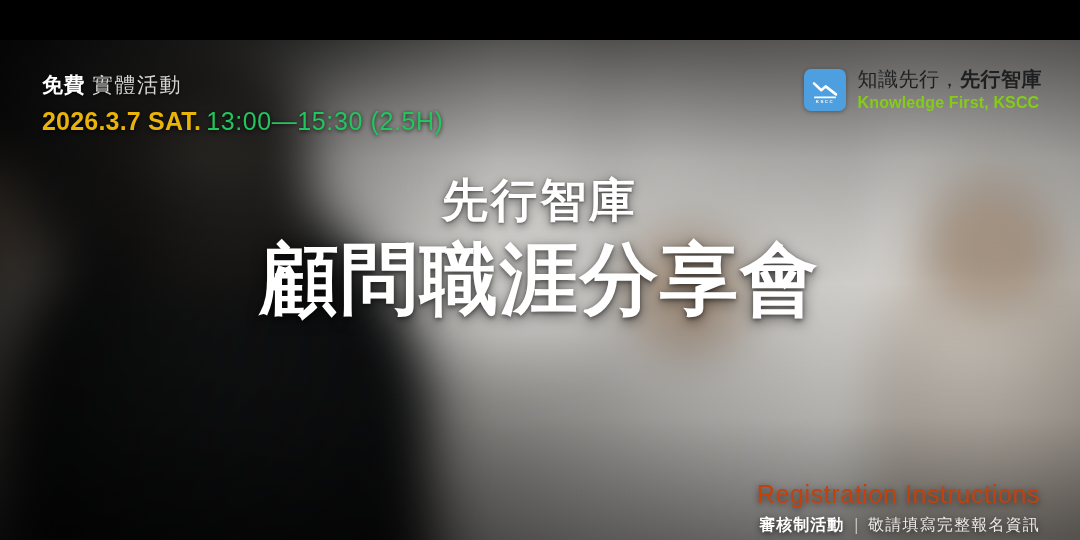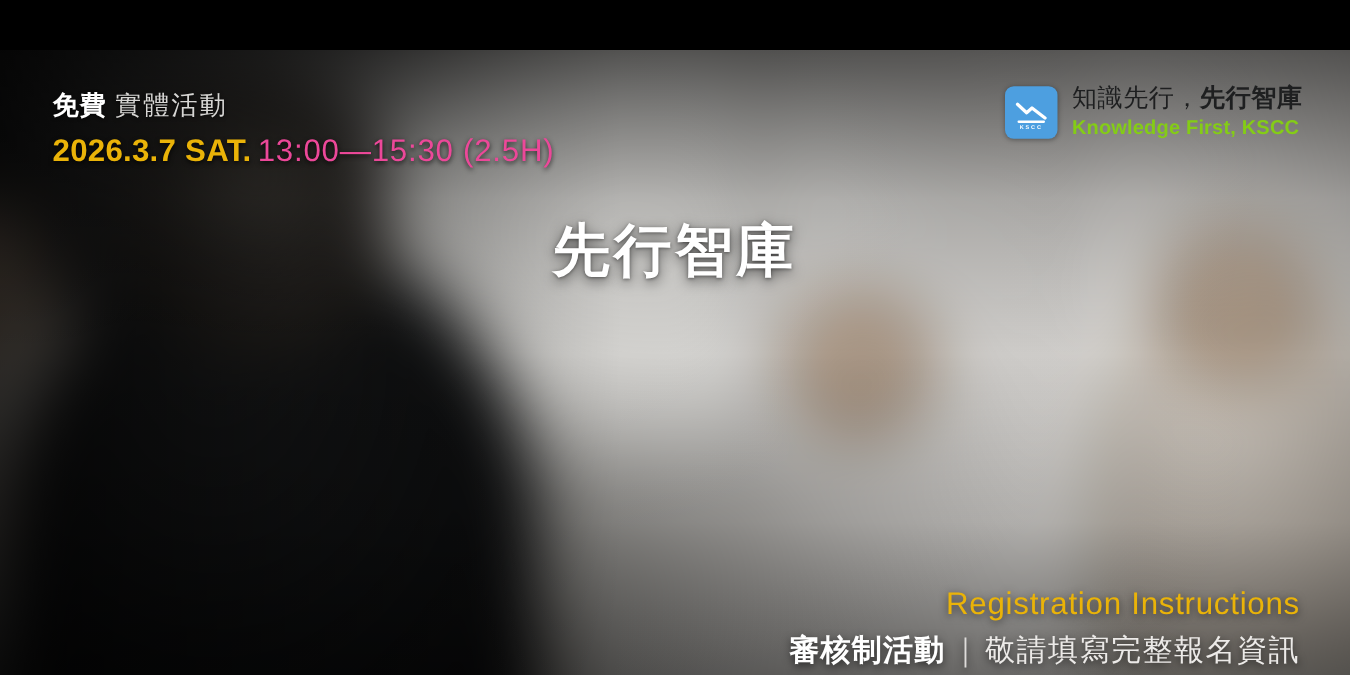--- a/index.html
+++ b/index.html
@@ -203,21 +203,21 @@
     margin-top: 6px;
   }
   .date-text {
     font-weight: 700;
     color: #eab308;
     letter-spacing: 0.2px;
     text-shadow: 0 1px 4px rgba(0,0,0,0.8);
   }
   .time-text {
     font-weight: 300;
-    color: #ec4899;
+    color: #22c55e;
     letter-spacing: 0.6px;
     margin-left: 5px;
     text-shadow: 0 1px 4px rgba(0,0,0,0.8);
   }
 
   
   .logo-lockup {
     position: absolute;
     right: 38px;
     top: 27px;
@@ -294,27 +294,27 @@
   .reg-block {
     position: absolute;
     right: 40px;
     bottom: 44px;
     text-align: right;
     line-height: 1.3;
   }
   .reg-en {
     font-size: 25px;
     font-weight: 300;
-    color: #eab308;
+    color: #c2410c;
     letter-spacing: 0.6px;
     text-shadow: 0 2px 7px rgba(0,0,0,0.6);
     white-space: nowrap;
   }
   .reg-cn {
-    font-size: 24px;
+    font-size: 16px;
     margin-top: 5px;
     white-space: nowrap;
     text-shadow: 0 2px 7px rgba(0,0,0,0.65);
   }
   .reg-cn .bd {
     font-weight: 700;
     color: #ffffff;
     letter-spacing: 1px;
   }
   .reg-cn .sep {
@@ -374,20 +374,21 @@
       <div class="logo-text">
         <div class="logo-cn">
           <span class="lt">知識先行，</span><span class="bd">先行智庫</span>
         </div>
         <div class="logo-en">Knowledge First, KSCC</div>
       </div>
     </div>
 
     <div class="headline-stack">
       <div class="brand-line">先行智庫</div>
+      <div class="main-title">顧問職涯分享會</div>
     </div>
 
     <div class="reg-block">
       <div class="reg-en">Registration Instructions</div>
       <div class="reg-cn">
         <span class="bd">審核制活動</span><span class="sep">｜</span><span class="lt">敬請填寫完整報名資訊</span>
       </div>
     </div>
 
   </div>

